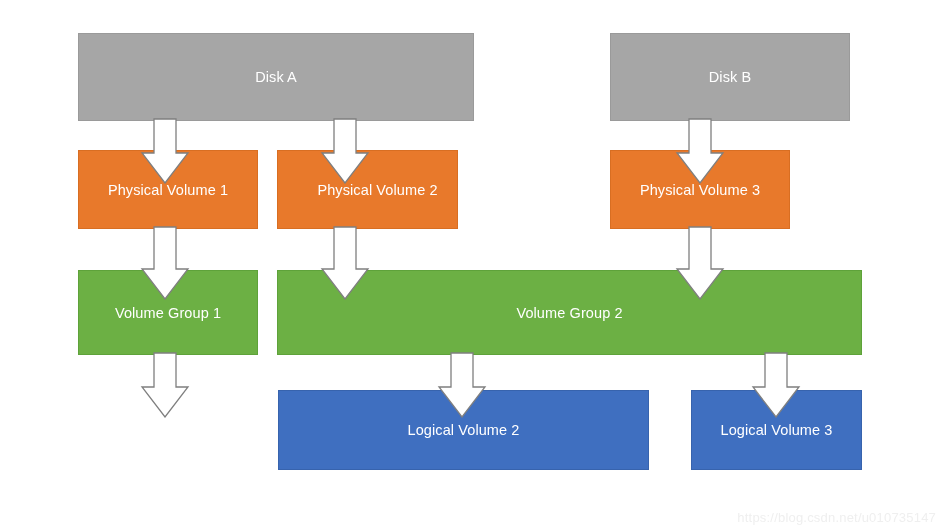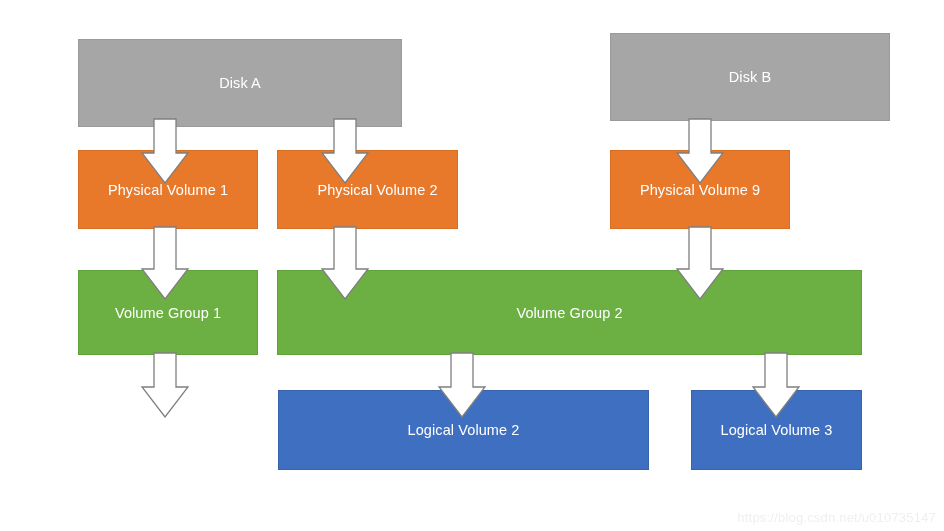--- a/index.html
+++ b/index.html
@@ -54,35 +54,35 @@
     letter-spacing: 0.2px;
     white-space: nowrap;
     z-index: 10;
   }
 </style>
 </head>
 <body>
 
 <div id="canvas">
 
-  <div class="node disk" style="left: 78px; top: 39px; width: 324px; height: 88px;">
+  <div class="node disk" style="left: 78px; top: 33px; width: 396px; height: 88px;">
     <span class="node-label">Disk A</span>
   </div>
-  <div class="node disk" style="left: 610px; top: 33px; width: 280px; height: 88px;">
+  <div class="node disk" style="left: 610px; top: 33px; width: 240px; height: 88px;">
     <span class="node-label">Disk B</span>
   </div>
 
   <div class="node pv" style="left: 78px; top: 150px; width: 180px; height: 79px; text-align: right;">
     <span class="node-label">Physical Volume 1</span>
   </div>
   <div class="node pv" style="left: 277px; top: 150px; width: 181px; height: 79px; padding-left: 20px;">
     <span class="node-label">Physical Volume 2</span>
   </div>
   <div class="node pv" style="left: 610px; top: 150px; width: 180px; height: 79px;">
-    <span class="node-label">Physical Volume 9</span>
+    <span class="node-label">Physical Volume 3</span>
   </div>
 
   <div class="node vg" style="left: 78px; top: 270px; width: 180px; height: 85px;">
     <span class="node-label">Volume Group 1</span>
   </div>
   <div class="node vg" style="left: 277px; top: 270px; width: 585px; height: 85px;">
     <span class="node-label">Volume Group 2</span>
   </div>
 
   <div class="node lv" style="left: 278px; top: 390px; width: 371px; height: 80px; text-align: center;">

